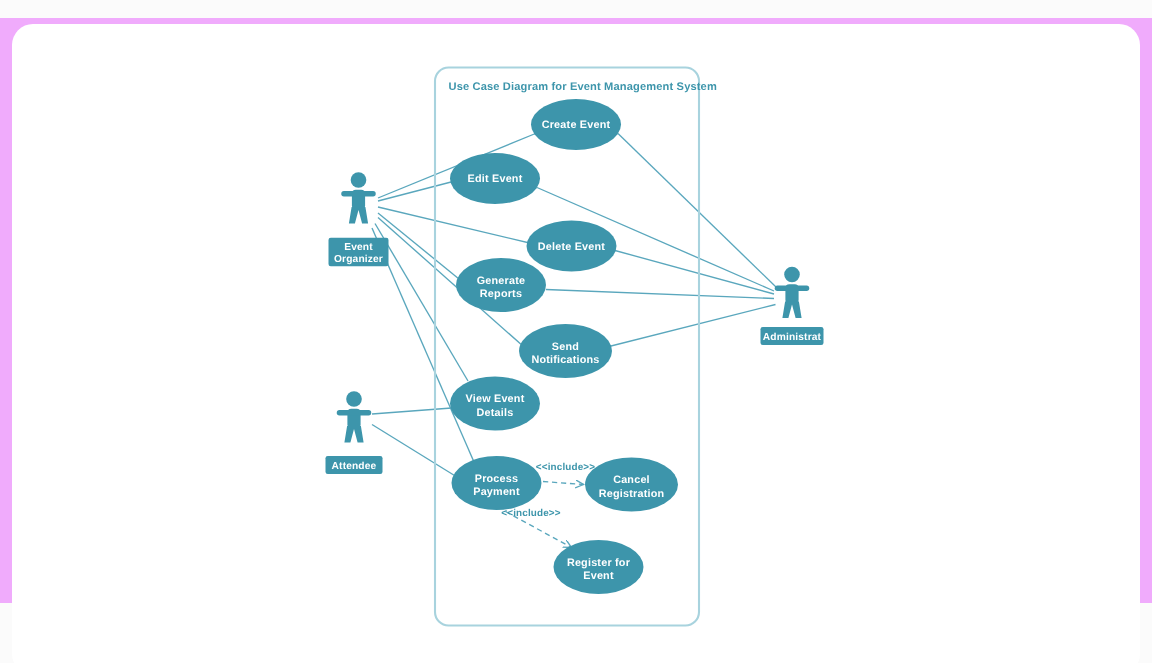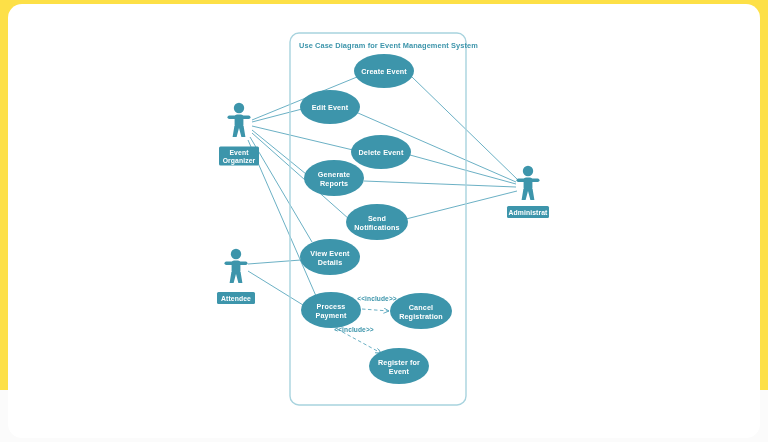--- a/index.html
+++ b/index.html
@@ -11,21 +11,22 @@
   body {
     width: 768px;
     height: 442px;
     overflow: hidden;
     font-family: "Liberation Sans", sans-serif;
   }
   #canvas {
     position: relative;
     width: 768px;
     height: 390px;
-    background: #fde047;
+    background: #f0abfc;
+    margin-top: 12px;
   }
   
   #page-card {
     position: absolute;
     left: 8px;
     top: 4px;
     width: 752px;
     height: 434px;
     background: #ffffff;
     border-radius: 14px;

